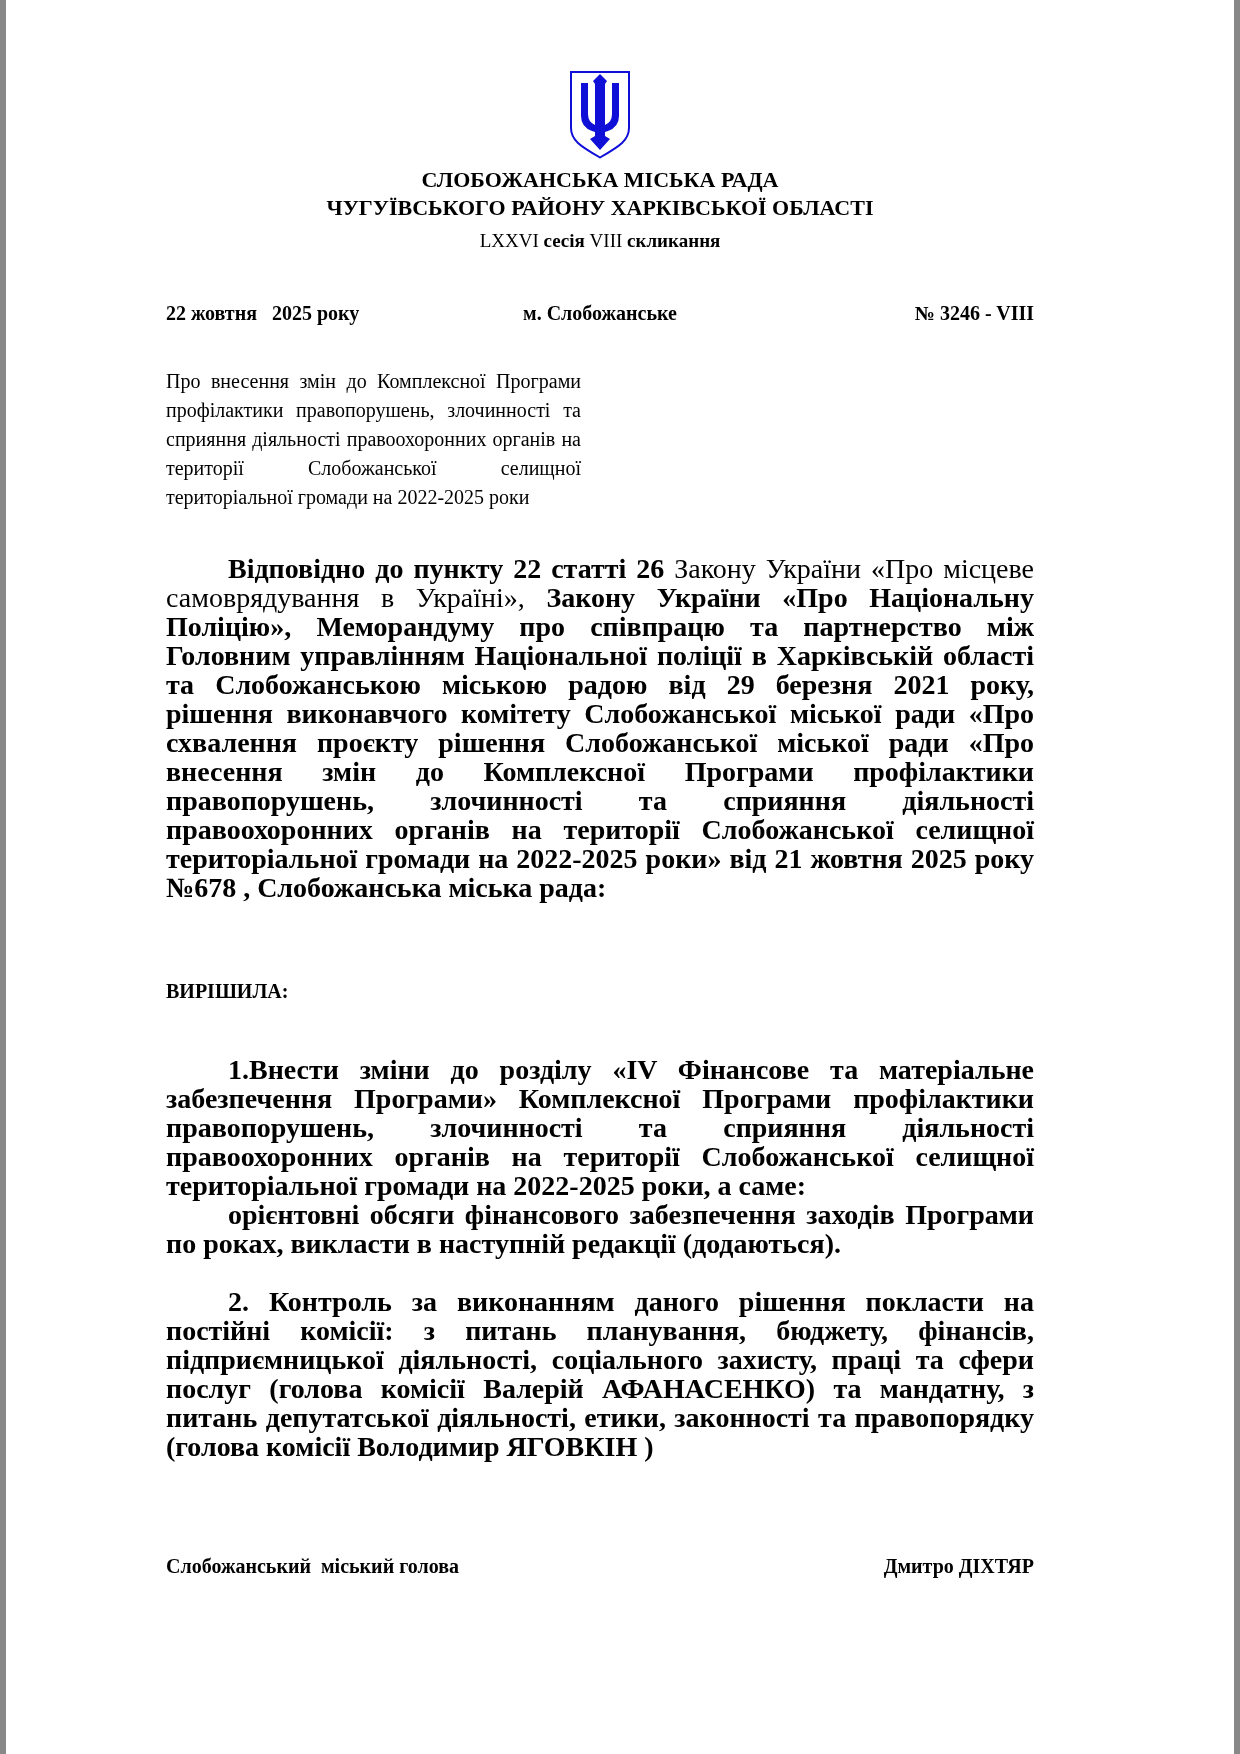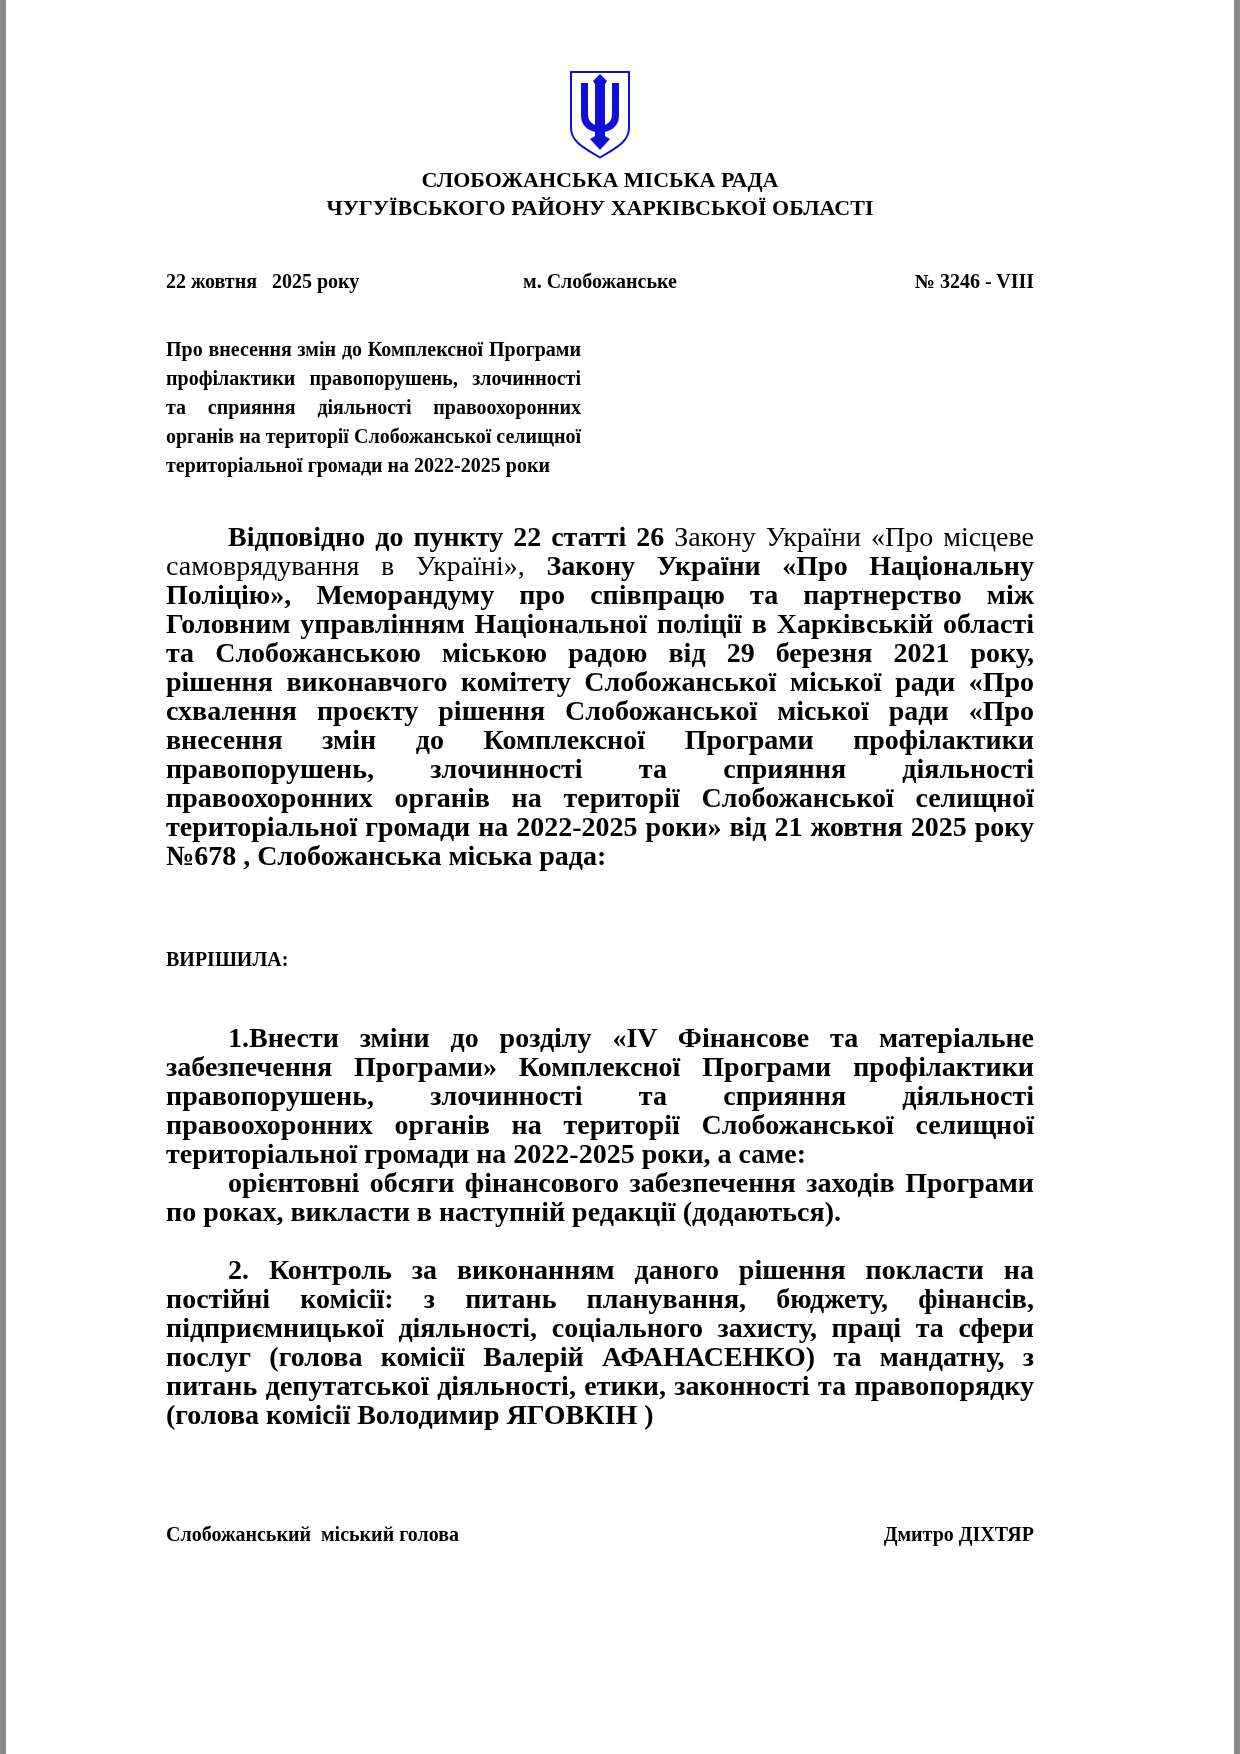--- a/index.html
+++ b/index.html
@@ -14,21 +14,21 @@
   .session-line{font-size:19px;line-height:26px;margin-top:6px;}
   .doc-type{font-weight:700;font-size:22px;line-height:28px;margin-top:8px;}
   .dateline{
     display:flex;justify-content:space-between;align-items:baseline;
     font-weight:700;font-size:20px;margin-top:48px;white-space:pre-wrap;
   }
   .dateline .dl-left{width:34%;text-align:left;}
   .dateline .dl-center{width:32%;text-align:center;}
   .dateline .dl-right{width:34%;text-align:right;}
   .subject{
-    width:415px;font-weight:700;font-size:20px;line-height:29px;
+    width:415px;font-weight:400;font-size:20px;line-height:29px;
     text-align:justify;margin-top:42px;
   }
   .body-par{
     font-size:28px;line-height:29px;text-align:justify;text-indent:62px;margin:0;
   }
   .preamble{margin-top:42px;}
   .resolved{font-size:20px;font-weight:700;margin-top:78px;}
   .item-1{margin-top:52px;}
   .item-1 .cont{margin-top:0;}
   .item-2{margin-top:29px;}
@@ -48,20 +48,21 @@
     <div class="emblem-wrap">
       <svg width="64" height="90" viewBox="0 0 64 90" aria-hidden="true">
         <path d="M3 2 H61 V58 C61 70 52 76 32 87.5 C12 76 3 70 3 58 Z" fill="none" stroke="#0f0fd8" stroke-width="2"></path>
         <path d="M13 13 H20 V44 Q20 52 27 55 L27 14 L25 11 L32 4 L39 11 L37 14 L37 55
                  Q44 52 44 44 V13 H51 V46 Q51 57 40 61 L37 62 V66 L42 69 L32 80 L22 69
                  L27 66 V62 L24 61 Q13 57 13 46 Z" fill="#0f0fd8"></path>
       </svg>
     </div>
     <div class="org-line">СЛОБОЖАНСЬКА МІСЬКА РАДА</div>
     <div class="org-line">ЧУГУЇВСЬКОГО РАЙОНУ ХАРКІВСЬКОЇ ОБЛАСТІ</div>
+    <div class="session-line rich"><span>LXXVI </span><span class="b">сесія </span><span>VIII </span><span class="b">скликання</span></div>
   </div>
 
   <div class="dateline">
     <span class="dl-left">22 жовтня   2025 року</span>
     <span class="dl-center">м. Слобожанське</span>
     <span class="dl-right">№ 3246 - VIII</span>
   </div>
 
   <div class="subject">Про внесення змін до Комплексної Програми профілактики правопорушень, злочинності та сприяння діяльності правоохоронних органів на території Слобожанської селищної територіальної громади на 2022-2025 роки</div>
 

